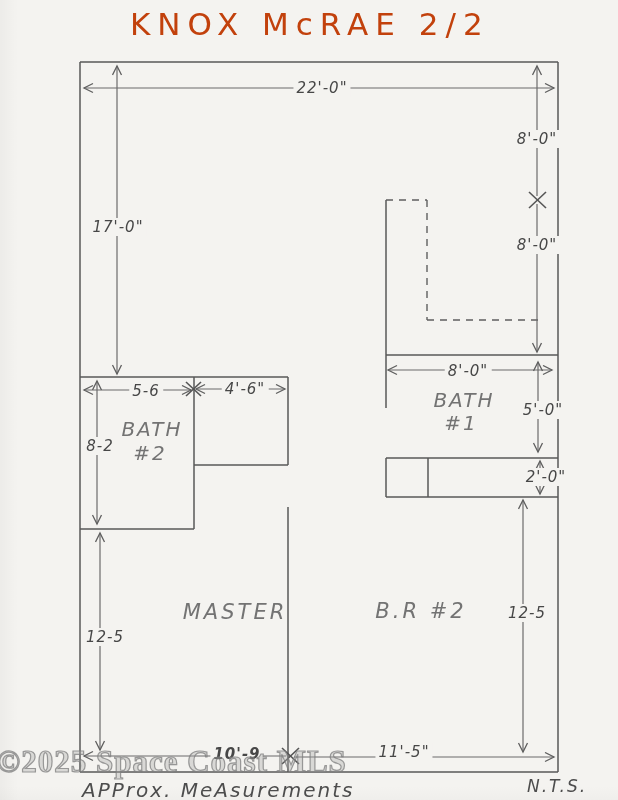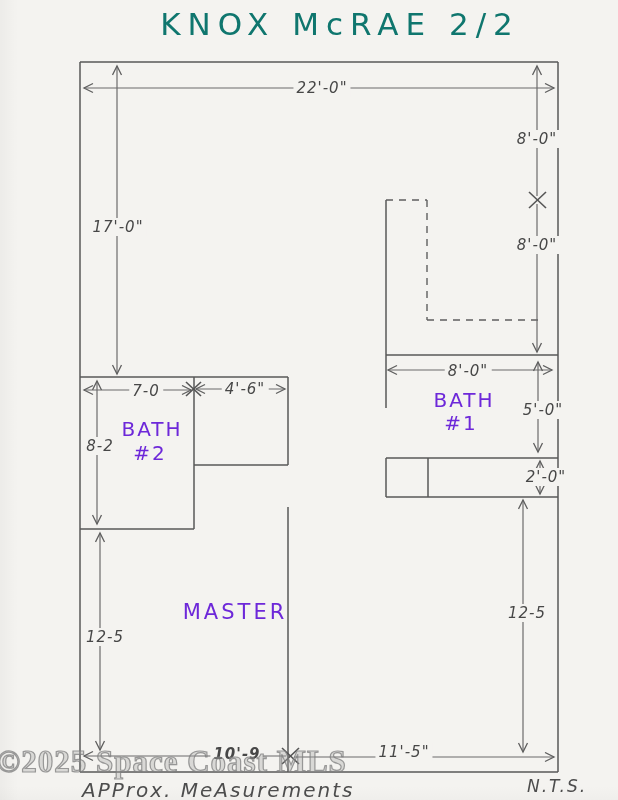--- a/index.html
+++ b/index.html
@@ -8,34 +8,34 @@
     background:#f4f3f0; overflow:hidden;
     font-family:"DejaVu Sans", sans-serif;
   }
   .page::after { 
     content:""; position:absolute; inset:0; pointer-events:none;
     background:linear-gradient(90deg, rgba(0,0,0,0.03) 0, rgba(0,0,0,0) 18px),
                linear-gradient(0deg, rgba(0,0,0,0.02) 0, rgba(0,0,0,0) 14px);
   }
   .title {
     position:absolute; left:130px; top:6px; width:420px; height:44px;
-    text-align:center; font-size:31px; color:#0f766e;
+    font-size:31px; color:#c2410c;
     letter-spacing:7px; z-index:3; white-space:nowrap;
   }
   svg.plan { position:absolute; left:0; top:0; z-index:1; }
   .dim {
     position:absolute; transform:translate(-50%,-50%);
     font-style:italic; font-size:15px; color:#474747;
     background:#f4f3f0; padding:0 3px; white-space:nowrap;
     letter-spacing:1px; z-index:3;
   }
   .room {
     position:absolute; transform:translate(-50%,-50%);
-    font-size:21px; color:#6d28d9; letter-spacing:3px;
-    white-space:nowrap; z-index:3;
+    font-size:21px; color:#737373; letter-spacing:3px;
+    white-space:nowrap; z-index:3;font-style:italic;
   }
   .room.small { font-size:20px; letter-spacing:2px; }
   .watermark {
     position:absolute; left:-3px; top:744px; z-index:4;
     font-family:"Liberation Serif", serif; font-size:31px; font-weight:bold;
     letter-spacing:1px; white-space:nowrap;
     color:rgba(244,243,240,0.15);
     -webkit-text-stroke:1.2px rgba(125,125,125,0.75);
     text-shadow:0 0 1px rgba(120,120,120,0.25);
     pointer-events:none;
@@ -135,28 +135,29 @@
   </svg>
 
   <div class="dim" style="left:322px; top:88px;">22'-0"</div>
   <div class="dim" style="left:118px; top:227px;">17'-0"</div>
   <div class="dim" style="left:537px; top:139px;">8'-0"</div>
   <div class="dim" style="left:537px; top:245px;">8'-0"</div>
   <div class="dim" style="left:468px; top:371px;">8'-0"</div>
   <div class="dim" style="left:543px; top:410px;">5'-0"</div>
   <div class="dim" style="left:546px; top:477px;">2'-0"</div>
   <div class="dim" style="left:527px; top:613px;">12-5</div>
-  <div class="dim" style="left:146px; top:391px;">7-0</div>
+  <div class="dim" style="left:146px; top:391px;">5-6</div>
   <div class="dim" style="left:245px; top:389px;">4'-6"</div>
   <div class="dim" style="left:100px; top:446px;">8-2</div>
   <div class="dim" style="left:105px; top:637px;">12-5</div>
   <div class="dim" style="left:237px; top:754px;font-weight:bold;">10'-9</div>
   <div class="dim" style="left:404px; top:752px;">11'-5"</div>
 
   <div class="room" style="left:207px; top:612px;margin-left:28px;">MASTER</div>
+  <div class="room" style="left:421px; top:611px;">B.R #2</div>
   <div class="room small" style="left:464px; top:400px;">BATH</div>
   <div class="room small" style="left:461px; top:423px;">#1</div>
   <div class="room small" style="left:152px; top:429px;">BATH</div>
   <div class="room small" style="left:150px; top:453px;">#2</div>
 
   <div class="watermark">©2025 Space Coast MLS</div>
   <div class="approx">APProx. MeAsurements</div>
   <div class="nts">N.T.S.</div>
 
 </div>

